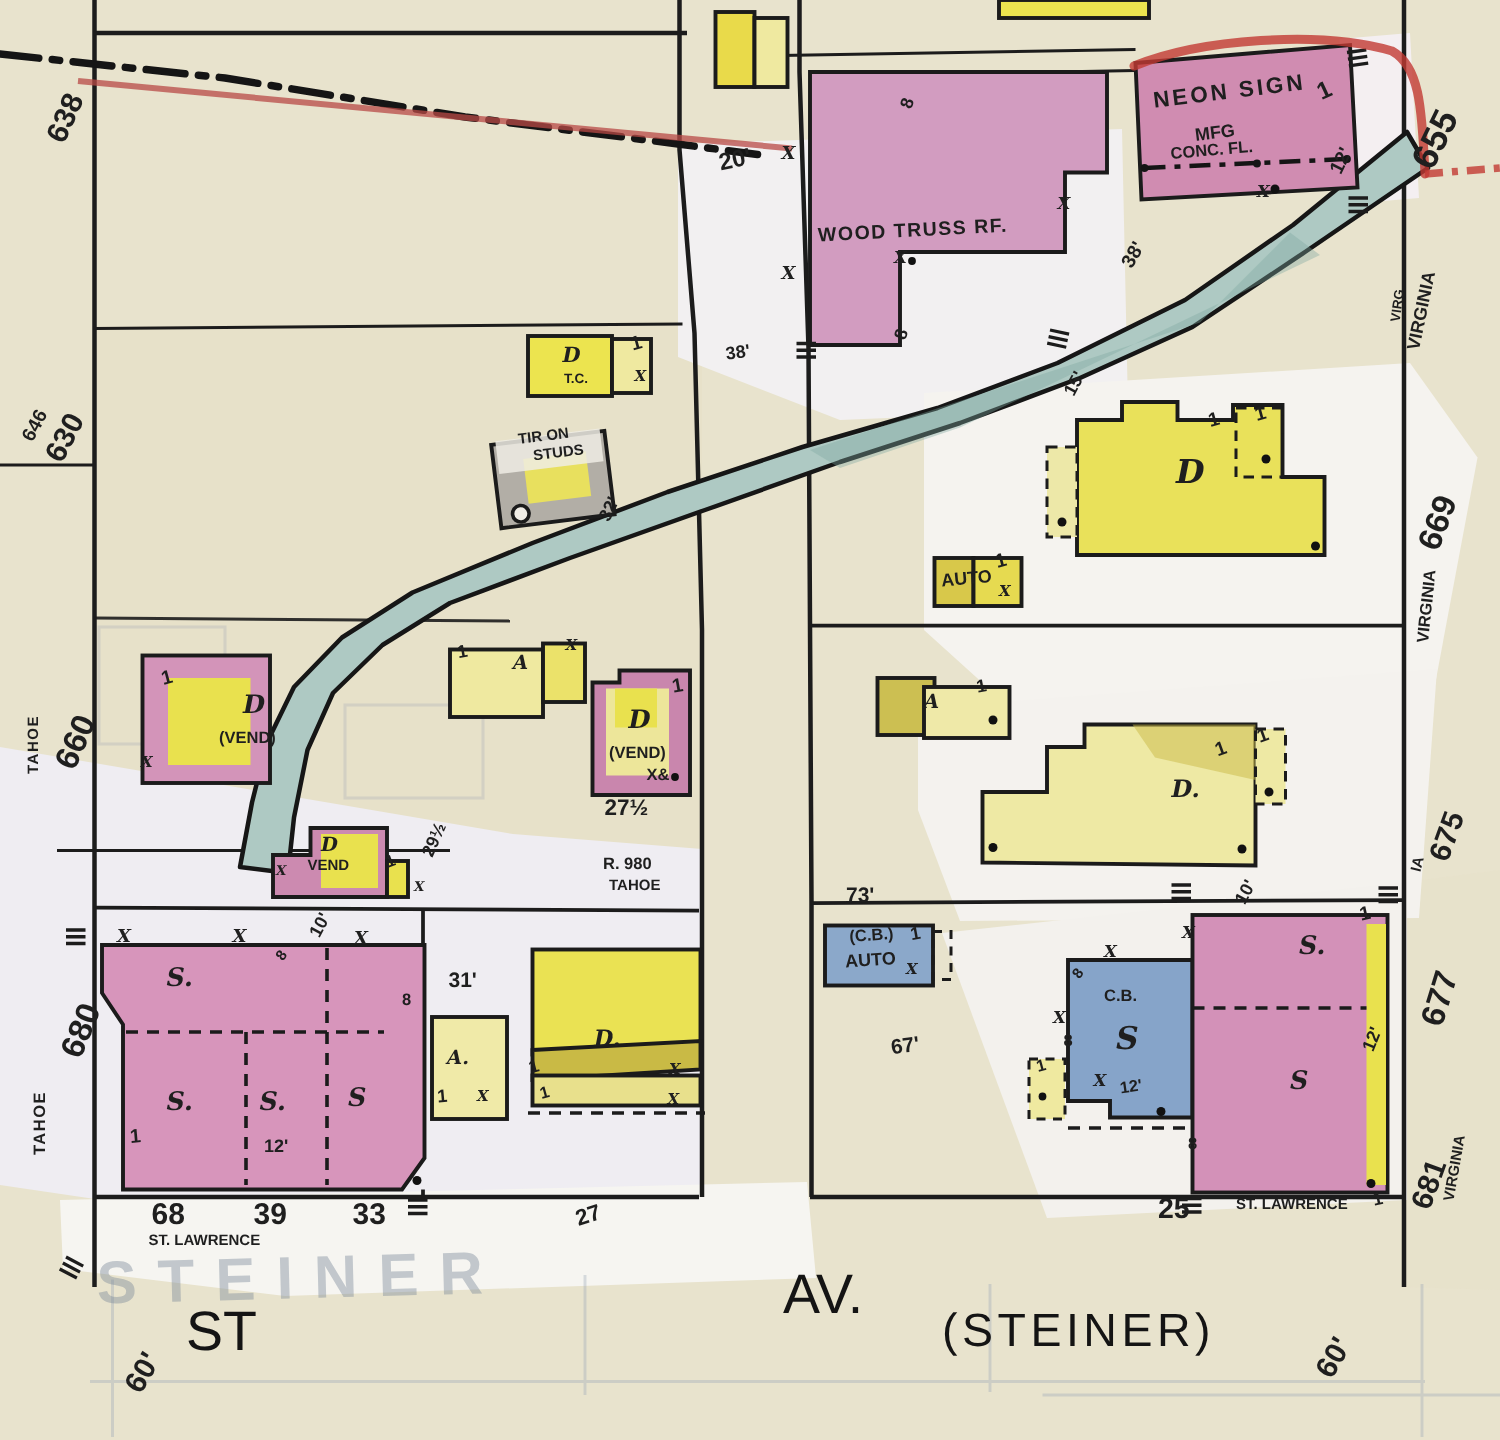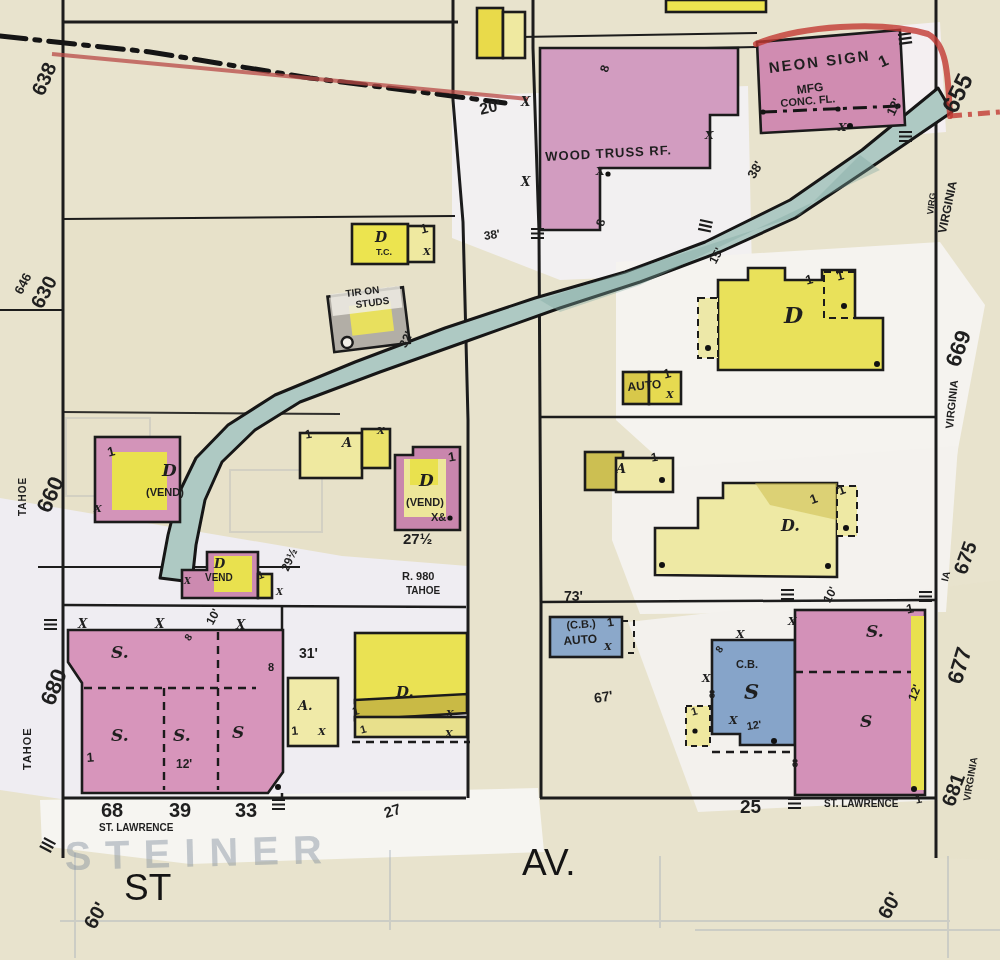--- a/index.html
+++ b/index.html
@@ -310,27 +310,28 @@
 <div class="lbl xm" style="left:736px;top:629px;font-size:11px">X</div>
 <div class="lbl xm" style="left:702px;top:673px;font-size:11px">X</div>
 <div class="lbl xm" style="left:729px;top:715px;font-size:11px">X</div>
 <div class="lbl" style="left:690px;top:707px;font-size:11px;transform:rotate(-15deg)">1</div>
 <div class="lbl scr" style="left:866px;top:623px;font-size:17px">S.</div>
 <div class="lbl scr" style="left:860px;top:713px;font-size:17px">S</div>
 <div class="lbl" style="left:906px;top:698px;font-size:12px;transform:rotate(-68deg)">12'</div>
 <div class="lbl" style="left:905px;top:603px;font-size:13px;transform:rotate(-12deg)">1</div>
 <div class="lbl xm" style="left:788px;top:616px;font-size:11px">X</div>
 <div class="lbl" style="left:792px;top:758px;font-size:11px">8</div>
-<div class="lbl" style="left:740px;top:797px;font-size:19px">25</div>
+<div class="lbl" style="left:772px;top:797px;font-size:19px">25</div>
 <div class="lbl" style="left:824px;top:799px;font-size:10px">ST. LAWRENCE</div>
 <div class="lbl" style="left:914px;top:794px;font-size:12px;transform:rotate(-12deg)">1</div>
 
 <div class="lbl xm" style="left:521px;top:96px;font-size:12px">X</div>
 <div class="lbl xm" style="left:521px;top:176px;font-size:12px">X</div>
 <div class="lbl xm" style="left:705px;top:130px;font-size:11px">X</div>
 <div class="lbl xm" style="left:596px;top:166px;font-size:11px">X</div>
 <div class="lbl xm" style="left:838px;top:122px;font-size:11px">X</div>
 
 <div class="lbl ghostt" style="left:64px;top:836px;font-size:40px;letter-spacing:14px;transform:rotate(-1.5deg)">STEINER</div>
 <div class="lbl street" style="left:124px;top:869px;font-size:37px">ST</div>
 <div class="lbl street" style="left:522px;top:844px;font-size:37px">AV.</div>
+<div class="lbl street" style="left:628px;top:871px;font-size:31px;letter-spacing:3px">(STEINER)</div>
 
 </div>
 
 </body></html>

